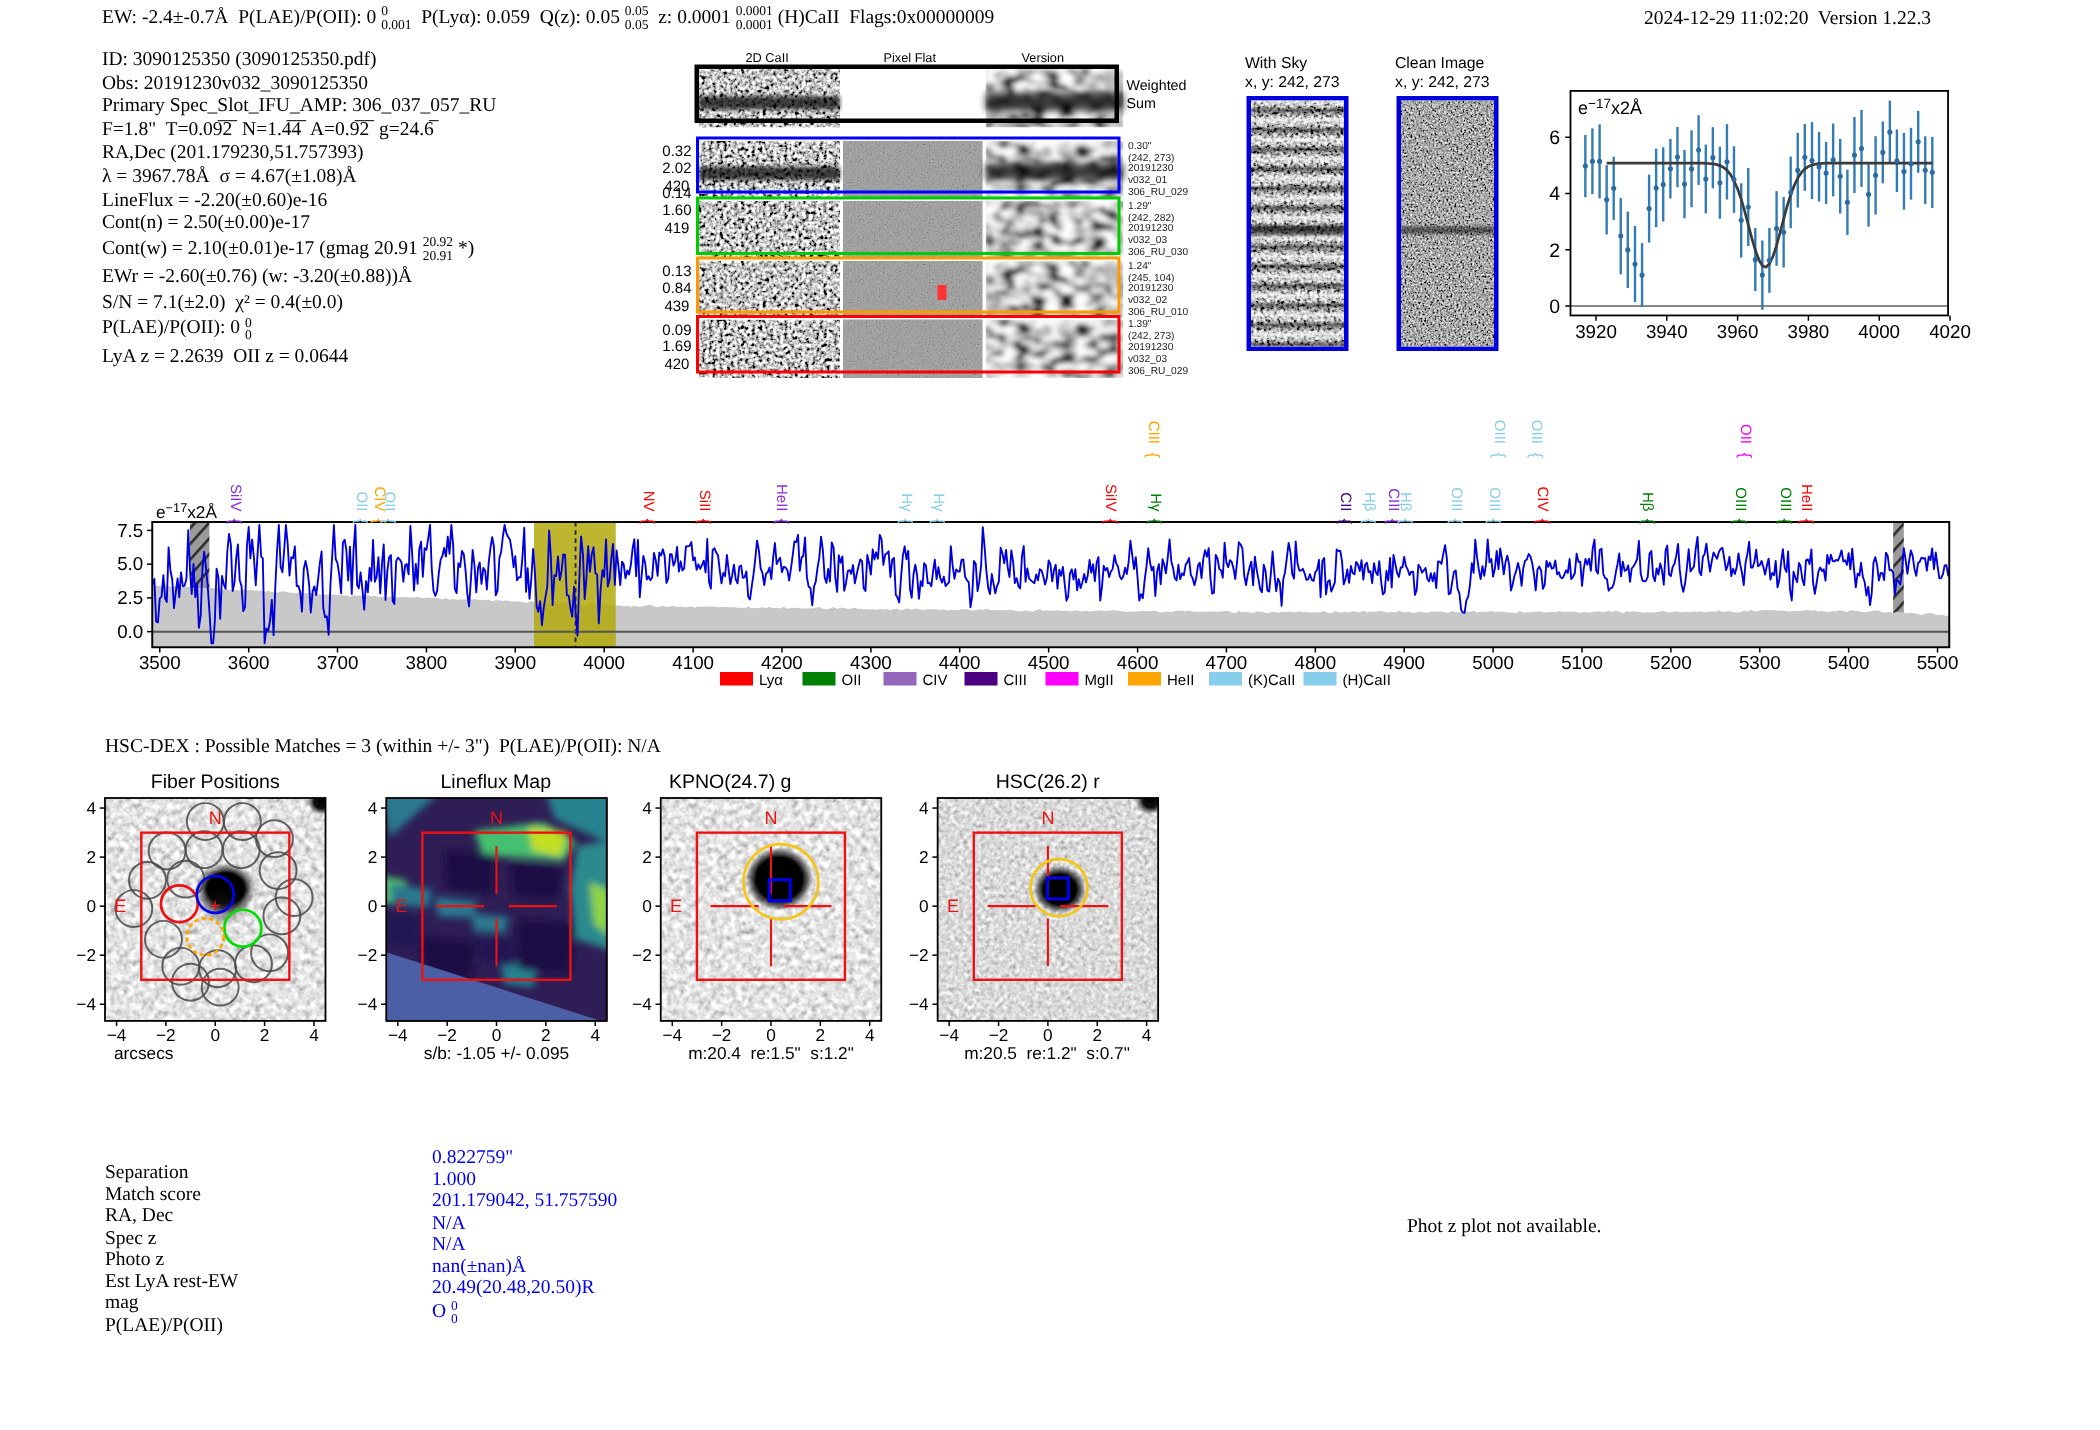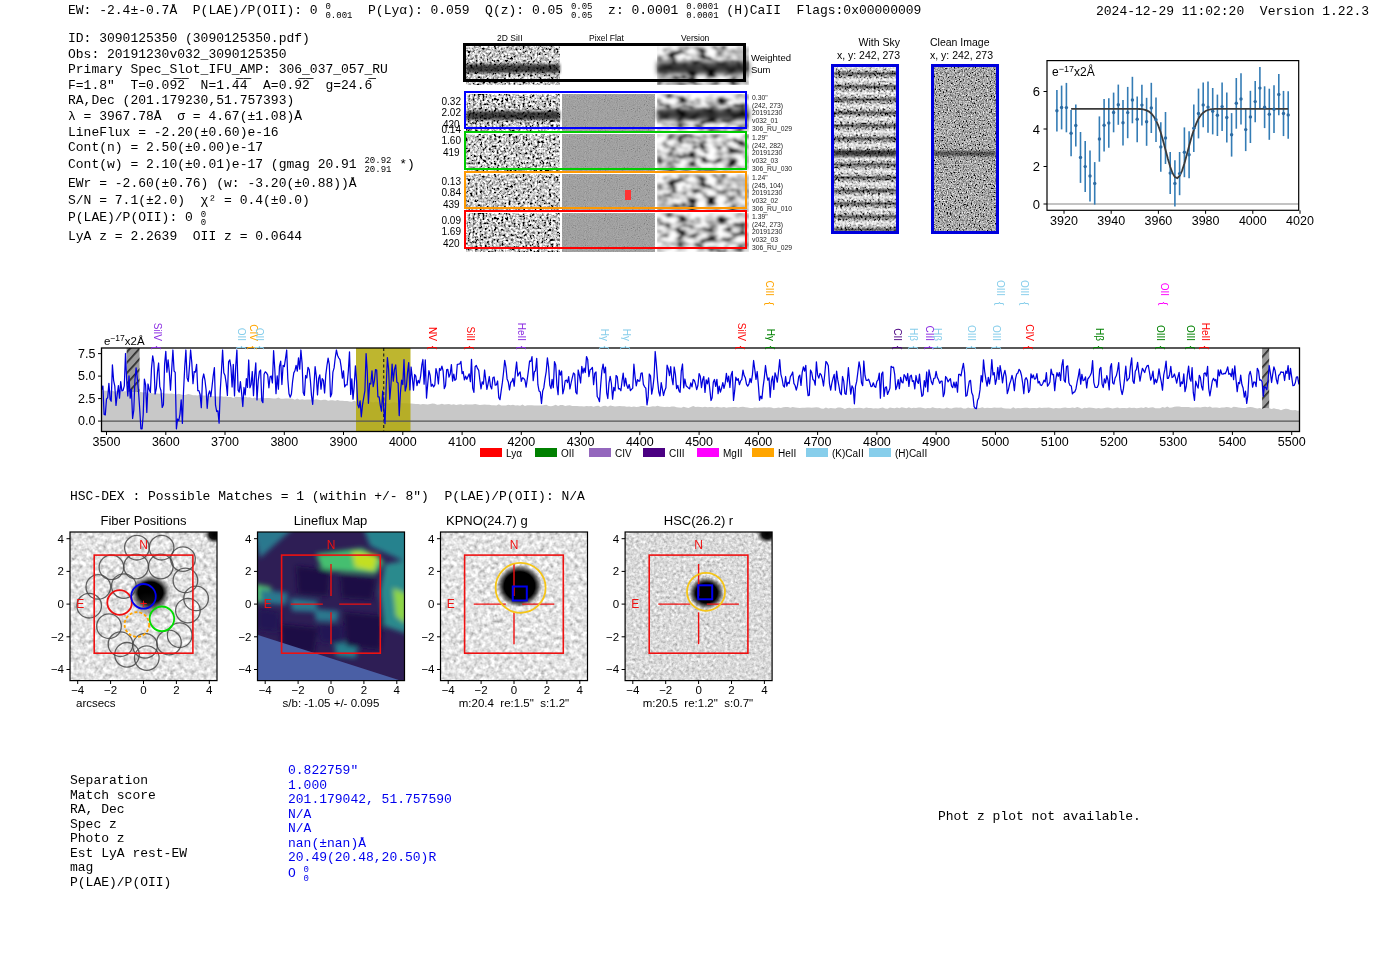--- a/index.html
+++ b/index.html
@@ -1,16 +1,16 @@
 <!DOCTYPE html>
 <html><head><meta charset="utf-8"><style>
 *{margin:0;padding:0;box-sizing:border-box}
 body{width:1400px;height:953px;background:#fff;position:relative;overflow:hidden;
  font-family:"Liberation Mono",monospace;-webkit-font-smoothing:antialiased}
-.mono{font-family:Liberation Mono, monospace;font-size:13px;color:#000;white-space:pre}
+.mono{font-family:Liberation Serif, serif;font-size:13px;color:#000;white-space:pre}
 .sl{position:absolute;font:10px "Liberation Sans",sans-serif;text-align:center;line-height:11.3px}
 .sr{position:absolute;font:6.8px "Liberation Sans",sans-serif;line-height:7.65px;color:#222}
 .sans{font-family:"Liberation Sans",sans-serif;color:#000}
 .stack{display:inline-block;vertical-align:-4px;line-height:8.8px;font-size:9px}
 </style></head><body>
 <svg width="0" height="0" style="position:absolute">
 <defs>
 <filter id="ncoarse0" x="0" y="0" width="100%" height="100%">
  <feTurbulence type="fractalNoise" baseFrequency="0.42" numOctaves="2" seed="7"></feTurbulence>
  <feColorMatrix type="matrix" values="1.5 1.5 1.5 0 -1.7 1.5 1.5 1.5 0 -1.7 1.5 1.5 1.5 0 -1.7 0 0 0 0 1"></feColorMatrix>
@@ -74,21 +74,21 @@
 RA,Dec (201.179230,51.757393)
 λ = 3967.78Å  σ = 4.67(±1.08)Å
 LineFlux = -2.20(±0.60)e-16
 Cont(n) = 2.50(±0.00)e-17</div>
 <div class="mono" style="position:absolute;left:68px;top:156px;line-height:17.3px">Cont(w) = 2.10(±0.01)e-17 (gmag 20.91 <span class="stack">20.92<br>20.91</span> *)
 EWr = -2.60(±0.76) (w: -3.20(±0.88))Å
 S/N = 7.1(±2.0)  χ² = 0.4(±0.0)
 P(LAE)/P(OII): 0 <span class="stack">0<br>0</span>
 LyA z = 2.2639  OII z = 0.0644</div>
 
-<div class="sans" style="position:absolute;left:497px;top:33px;font-size:8.5px">2D SiII</div>
+<div class="sans" style="position:absolute;left:497px;top:33px;font-size:8.5px">2D CaII</div>
 <div class="sans" style="position:absolute;left:589px;top:33px;font-size:8.5px">Pixel Flat</div>
 <div class="sans" style="position:absolute;left:681px;top:33px;font-size:8.5px">Version</div>
 <div class="sans" style="position:absolute;left:751px;top:52px;font-size:9.5px;line-height:11.5px">Weighted<br>Sum</div>
 <div style="position:absolute;left:466.0px;top:46.0px;width:94.0px;height:39.0px;overflow:hidden"><svg width="94" height="39">
       <rect width="94" height="39" filter="url(#ncoarse0)"></rect>
     </svg></div>
 <div style="position:absolute;left:466.0px;top:64px;width:94.0px;height:9px;background:#000;opacity:0.72;filter:blur(1.5px)"></div>
 <div style="position:absolute;left:562.0px;top:46.0px;width:93.0px;height:39.0px;background:#fff"></div>
 <div style="position:absolute;left:657.0px;top:46.0px;width:92.0px;height:39.0px;overflow:hidden"><svg width="92" height="39">
       <rect width="92" height="39" filter="url(#nsmooth0)"></rect>
@@ -144,21 +144,21 @@
       <rect width="93" height="39" filter="url(#nfine)"></rect>
     </svg></div>
 <div style="position:absolute;left:657.0px;top:212.5px;width:92.0px;height:39.0px;overflow:hidden"><svg width="92" height="39">
       <rect width="92" height="39" filter="url(#nsmooth1)"></rect>
     </svg></div>
 <div style="position:absolute;left:463.8px;top:210.3px;width:283.0px;height:39.0px;border:2.2px solid #ff0000"></div>
 <div class="sl" style="right:939px;top:215px">0.09<br>1.69<br>420</div>
 <div class="sr" style="left:752px;top:213px">1.39"<br>(242, 273)<br>20191230<br>v032_03<br>306_RU_029</div>
 <div style="position:absolute;left:625px;top:190px;width:6px;height:10px;background:#f33"></div>
 
-<div class="sans" style="position:absolute;left:830px;top:36px;width:70px;text-align:right;font-size:10.5px;line-height:12.5px">With Sky<br>x, y: 242, 273</div>
+<div class="sans" style="position:absolute;left:830px;top:36px;width:70px;text-align:left;font-size:10.5px;line-height:12.5px">With Sky<br>x, y: 242, 273</div>
 <div class="sans" style="position:absolute;left:930px;top:36px;width:70px;text-align:left;font-size:10.5px;line-height:12.5px">Clean Image<br>x, y: 242, 273</div>
 <div style="position:absolute;left:831px;top:64px;width:68px;height:170px;border:3px solid #0000dd;overflow:hidden">
  <svg width="62" height="164">
       <rect width="62" height="164" filter="url(#nsky)"></rect>
     </svg>
  <div style="position:absolute;left:0;top:0;width:62px;height:164px;background:repeating-linear-gradient(180deg, rgba(255,255,255,0.75) 0px, rgba(255,255,255,0.1) 4px, rgba(0,0,0,0.5) 6.5px, rgba(0,0,0,0.15) 9px, rgba(255,255,255,0.35) 11px, rgba(255,255,255,0.75) 13px)"></div>
  <div style="position:absolute;left:0;top:84px;width:62px;height:6px;background:#000;opacity:0.55;filter:blur(1px)"></div>
 </div>
 <div style="position:absolute;left:931px;top:64px;width:68px;height:170px;border:3px solid #0000dd;overflow:hidden">
  <svg width="62" height="164">
@@ -435,21 +435,21 @@
     <text class="lb" fill="#008000" transform="translate(1156.6,347.5) rotate(90)" text-anchor="middle">{</text>
 <text class="ll" fill="#ff00ff" transform="translate(1160.7,296) rotate(90)" text-anchor="end">OII</text>
     <text class="lb" fill="#ff00ff" transform="translate(1160.2,303.5) rotate(90)" text-anchor="middle">{</text>
 <text class="ll" fill="#008000" transform="translate(1187.4,341) rotate(90)" text-anchor="end">OIII</text>
     <text class="lb" fill="#008000" transform="translate(1186.9,347.5) rotate(90)" text-anchor="middle">{</text>
 <text class="ll" fill="#ff0000" transform="translate(1201.6,341) rotate(90)" text-anchor="end">HeII</text>
     <text class="lb" fill="#ff0000" transform="translate(1201.1,347.5) rotate(90)" text-anchor="middle">{</text>
 <text x="104" y="345" style="font:11.5px 'Liberation Sans',sans-serif">e<tspan dy="-4" style="font-size:8.5px">−17</tspan><tspan dy="4">x2Å</tspan></text>
 </svg>
 
-<div class="mono" style="position:absolute;left:70px;top:489px">HSC-DEX : Possible Matches = 1 (within +/- 8")  P(LAE)/P(OII): N/A</div>
+<div class="mono" style="position:absolute;left:70px;top:489px">HSC-DEX : Possible Matches = 3 (within +/- 3")  P(LAE)/P(OII): N/A</div>
 
 <div class="sans" style="position:absolute;left:76px;top:513px;width:135px;text-align:center;font-size:13px">Fiber Positions</div>
 <div class="sans" style="position:absolute;left:263px;top:513px;width:135px;text-align:center;font-size:13px">Lineflux Map</div>
 <div class="sans" style="position:absolute;left:446px;top:513px;width:135px;text-align:left;font-size:13px">KPNO(24.7) g</div>
 <div class="sans" style="position:absolute;left:631px;top:513px;width:135px;text-align:center;font-size:13px">HSC(26.2) r</div>
 
 <div style="position:absolute;left:70px;top:532px;width:147px;height:148.6px;overflow:hidden">
  <svg width="147" height="149">
       <rect width="147" height="149" filter="url(#nstamp)"></rect>
     </svg>

